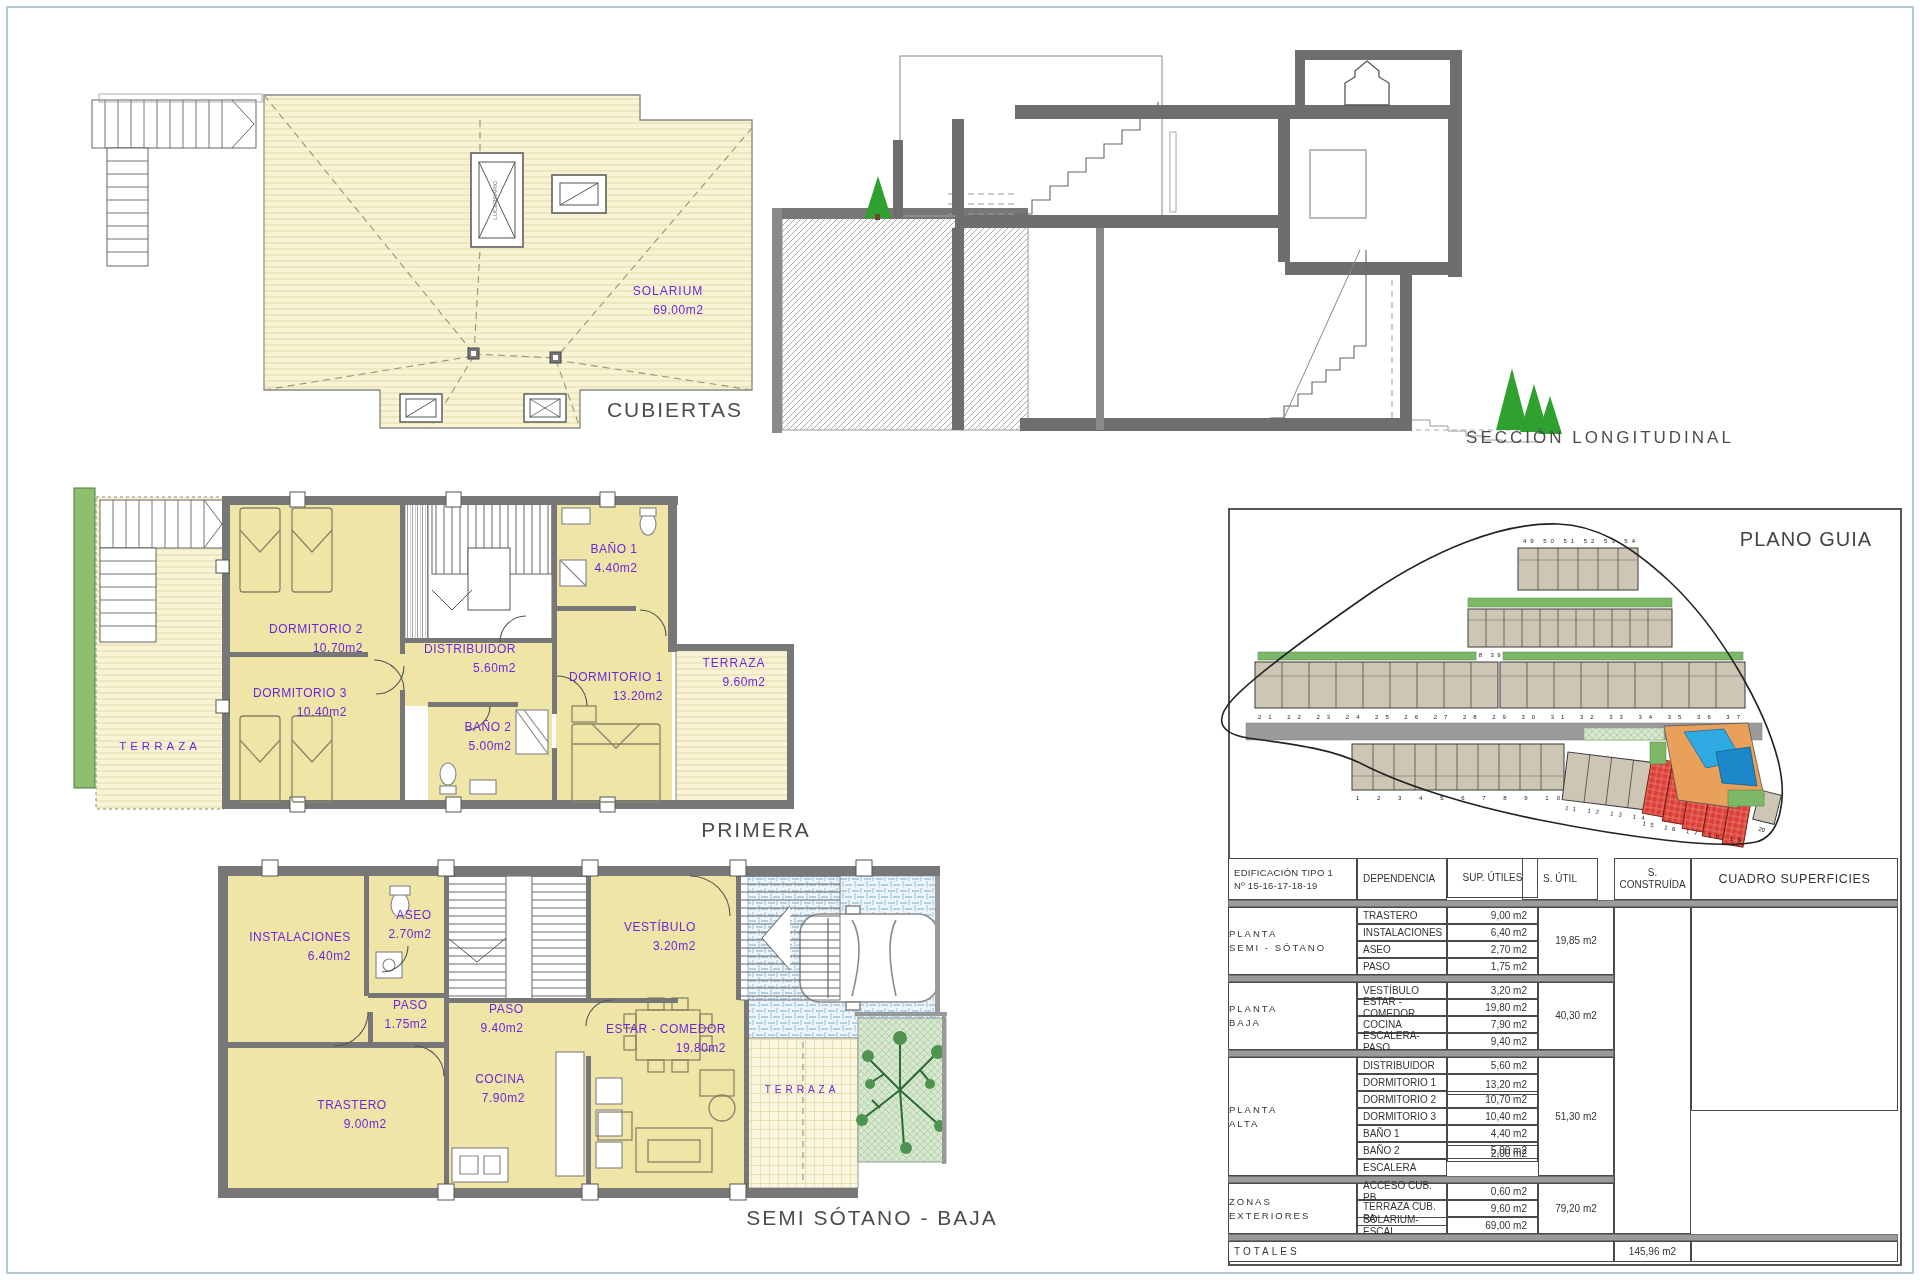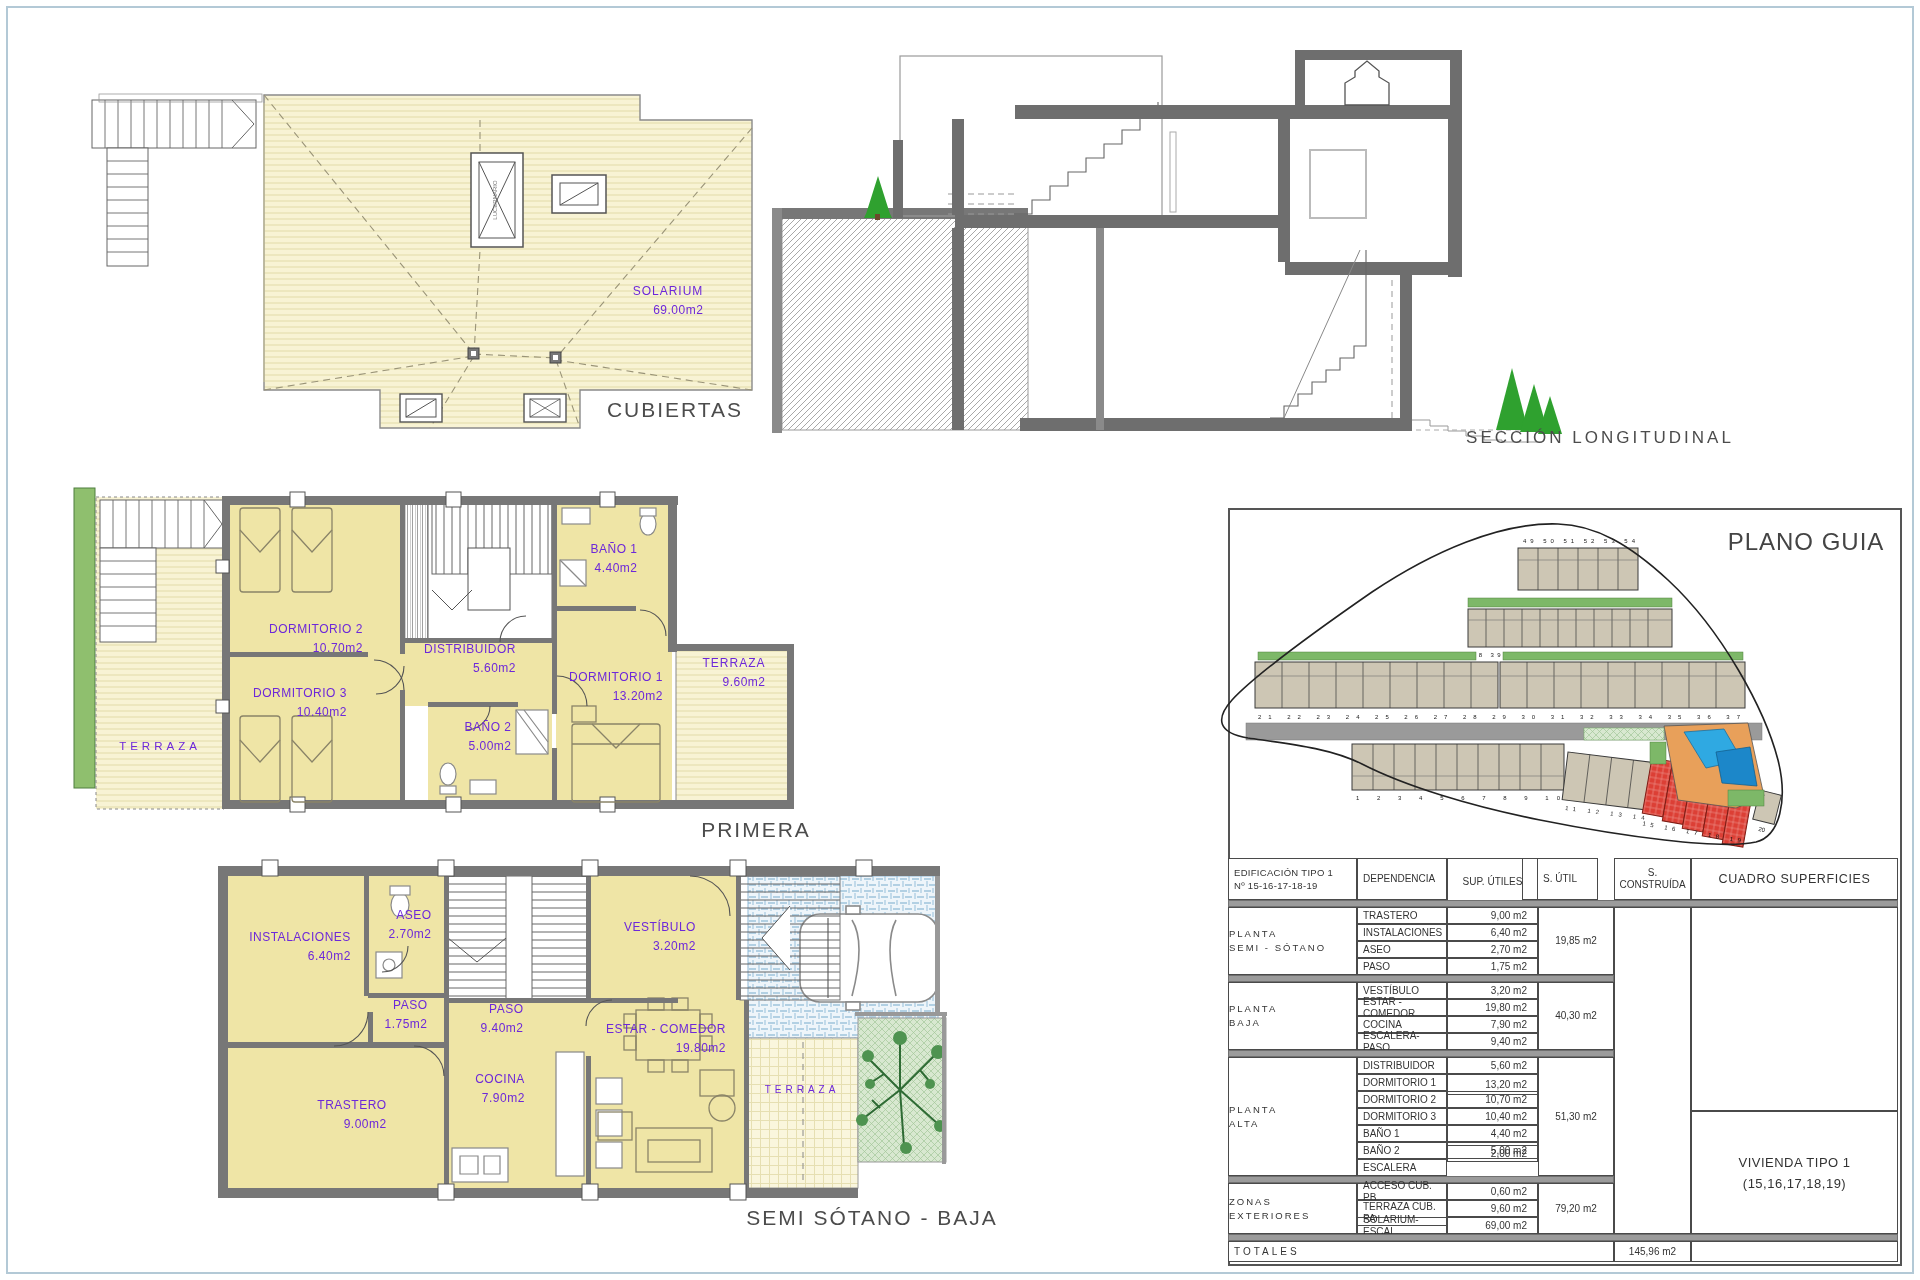--- a/index.html
+++ b/index.html
@@ -8,21 +8,21 @@
   .frame{position:absolute;inset:6px;border:2px solid #b3c9d6;pointer-events:none;}
   svg{position:absolute;overflow:visible;}
   .lbl{position:absolute;transform:translateX(-50%);text-align:right;color:#6d28d9;
        font-size:12px;letter-spacing:.5px;line-height:19px;white-space:nowrap;}
   .lbl .nm{letter-spacing:1px;}
   .one{letter-spacing:4px;font-size:11.5px;}
   .ptitle{position:absolute;transform:translateX(-50%);color:#4c4c4c;font-size:21px;
           letter-spacing:2px;white-space:nowrap;}
   .stitle{position:absolute;transform:translateX(-50%);color:#4c4c4c;font-size:17px;
           letter-spacing:3px;white-space:nowrap;}
-  .gtitle{position:absolute;transform:translateX(-50%);color:#444;font-size:24px;
+  .gtitle{position:absolute;transform:translateX(-50%);color:#444;font-size:20px;
           letter-spacing:1px;white-space:nowrap;}
   .panel{position:absolute;border:2px solid #555;}
   
   .tbl{position:absolute;left:1228px;top:858px;width:670px;height:404px;background:#fff;}
   .tc{position:absolute;box-sizing:border-box;border:1px solid #4a4a4a;font-size:10px;
       color:#333;display:flex;align-items:center;line-height:12px;}
   .tc.l{padding-left:5px;}
   .tc.r{justify-content:flex-end;padding-right:10px;}
   .tc.c{justify-content:center;text-align:center;}
   .tc .two{width:100%;text-align:left;letter-spacing:2px;font-size:9.5px;line-height:14px;}
@@ -504,21 +504,21 @@
 <div class="ptitle" style="left:756px;top:818px;">PRIMERA</div>
 <div class="ptitle" style="left:872px;top:1206px;">SEMI SÓTANO - BAJA</div>
 <div class="gtitle" style="left:1806px;top:528px;">PLANO GUIA</div>
 
 <div class="tbl">
 
   <div class="tc l" style="left:0;top:0;width:129px;height:42px;">
     <div class="twol"><span>EDIFICACIÓN TIPO 1</span><br><span>Nº 15-16-17-18-19</span></div>
   </div>
   <div class="tc l" style="left:129px;top:0;width:90px;height:42px;">DEPENDENCIA</div>
-  <div class="tc c" style="left:219px;top:0;width:91px;height:48px;">SUP. ÚTILES</div>
+  <div class="tc c" style="left:219px;top:0;width:91px;height:40px;">SUP. ÚTILES</div>
   <div class="tc c" style="left:294px;top:0;width:76px;height:42px;">S. ÚTIL</div>
   <div class="tc c" style="left:386px;top:0;width:77px;height:42px;">S. CONSTRUÍDA</div>
   <div class="tc c big" style="left:463px;top:0;width:207px;height:42px;">CUADRO SUPERFICIES</div>
 
   <div class="band" style="left:0;top:42px;width:670px;height:7px;"></div>
 
   <div class="tc c" style="left:0;top:49px;width:129px;height:68px;">
     <div class="two"><span>PLANTA</span><br><span>SEMI - SÓTANO</span></div>
   </div>
   <div class="tc l" style="left:129px;top:49px;width:90px;height:17px;">TRASTERO</div>
@@ -575,23 +575,20 @@
   <div class="tc l" style="left:129px;top:325px;width:90px;height:17px;">ACCESO CUB. PB</div>
   <div class="tc r" style="left:219px;top:325px;width:91px;height:17px;">0,60 m2</div>
   <div class="tc l" style="left:129px;top:342px;width:90px;height:26px;">TERRAZA CUB. PA</div>
   <div class="tc r" style="left:219px;top:342px;width:91px;height:17px;">9,60 m2</div>
   <div class="tc l" style="left:129px;top:359px;width:90px;height:17px;">SOLARIUM-ESCAL.</div>
   <div class="tc r" style="left:219px;top:359px;width:91px;height:17px;">69,00 m2</div>
   <div class="tc c" style="left:310px;top:325px;width:76px;height:51px;">79,20 m2</div>
 
   <div class="tc" style="left:386px;top:49px;width:77px;height:327px;"></div>
   <div class="tc" style="left:463px;top:49px;width:207px;height:204px;"></div>
-  <div class="tc c" style="left:463px;top:253px;width:207px;height:123px;">
-    <div class="viv"><span>VIVIENDA TIPO 1</span><br><span>(15,16,17,18,19)</span></div>
-  </div>
 
   <div class="band" style="left:0;top:376px;width:670px;height:7px;"></div>
 
   <div class="tc l" style="left:0;top:383px;width:386px;height:21px;letter-spacing:3px;">TOTALES</div>
   <div class="tc c" style="left:386px;top:383px;width:77px;height:21px;">145,96 m2</div>
   <div class="tc" style="left:463px;top:383px;width:207px;height:21px;"></div>
 </div>
 
 </div>
 

